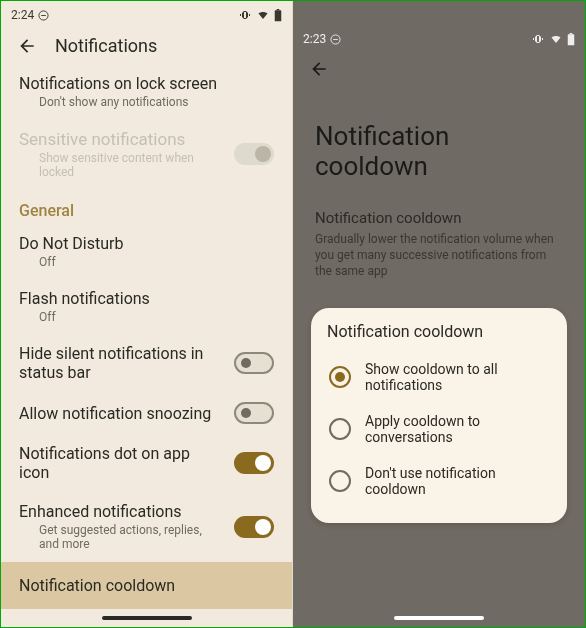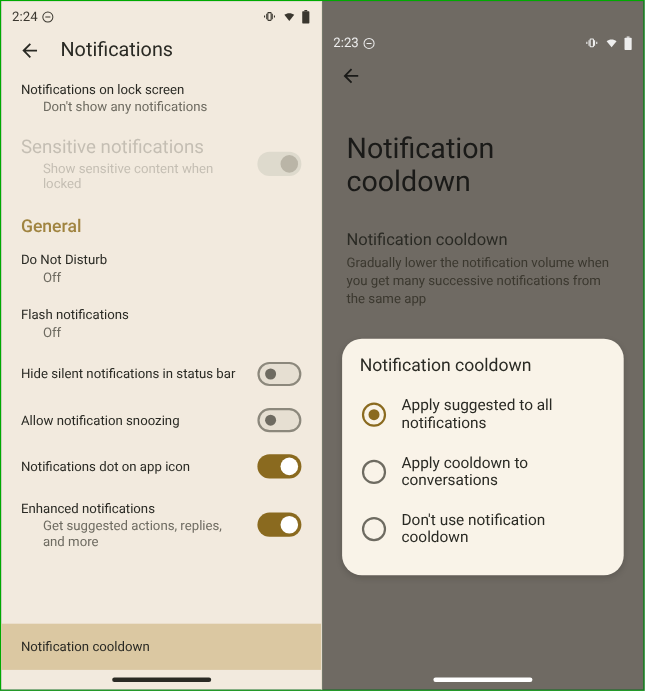--- a/index.html
+++ b/index.html
@@ -7,21 +7,21 @@
     padding: 0;
     font-family: Roboto, "Segoe UI", Arial, sans-serif;
     background: #ccc;
   }
   .screens {
     display: flex;
     width: 586px;
     height: 628px;
     border: 1px solid #0a0;
     box-sizing: border-box;
-    background: #14532d;
+    background: #b91c1c;
     overflow: hidden;
   }
   .phone {
     width: 50%;
     height: 100%;
     position: relative;
     display: flex;
     flex-direction: column;
     box-sizing: border-box;
   }
@@ -63,21 +63,21 @@
   .content {
     flex: 1;
     overflow: hidden;
     display: flex;
     flex-direction: column;
   }
   .item {
     padding: 10px 18px;
   }
   .item .primary {
-    font-size: 12px;
+    font-size: 16px;
     color: #2a2a24;
   }
   .item .secondary {
     font-size: 12px;
     color: #6e6b61;
     margin-top: 2px;
     margin-left: 20px;
   }
   .item.disabled .primary {
     color: rgba(60,58,52,0.25);
@@ -358,21 +358,21 @@
     <div class="right-big-title">Notification cooldown</div>
 
     <div class="right-subtitle">Notification cooldown</div>
     <div class="right-desc">Gradually lower the notification volume when you get many successive notifications from the same app</div>
 
     <div class="popup">
       <div class="popup-title">Notification cooldown</div>
       <div id="popup-options">
           <div class="radio-opt">
             <div class="radio selected"></div>
-            <div class="label">Apply suggested to all notifications</div>
+            <div class="label">Show cooldown to all notifications</div>
           </div>
           <div class="radio-opt">
             <div class="radio"></div>
             <div class="label">Apply cooldown to conversations</div>
           </div>
           <div class="radio-opt">
             <div class="radio"></div>
             <div class="label">Don't use notification cooldown</div>
           </div>
         </div>

